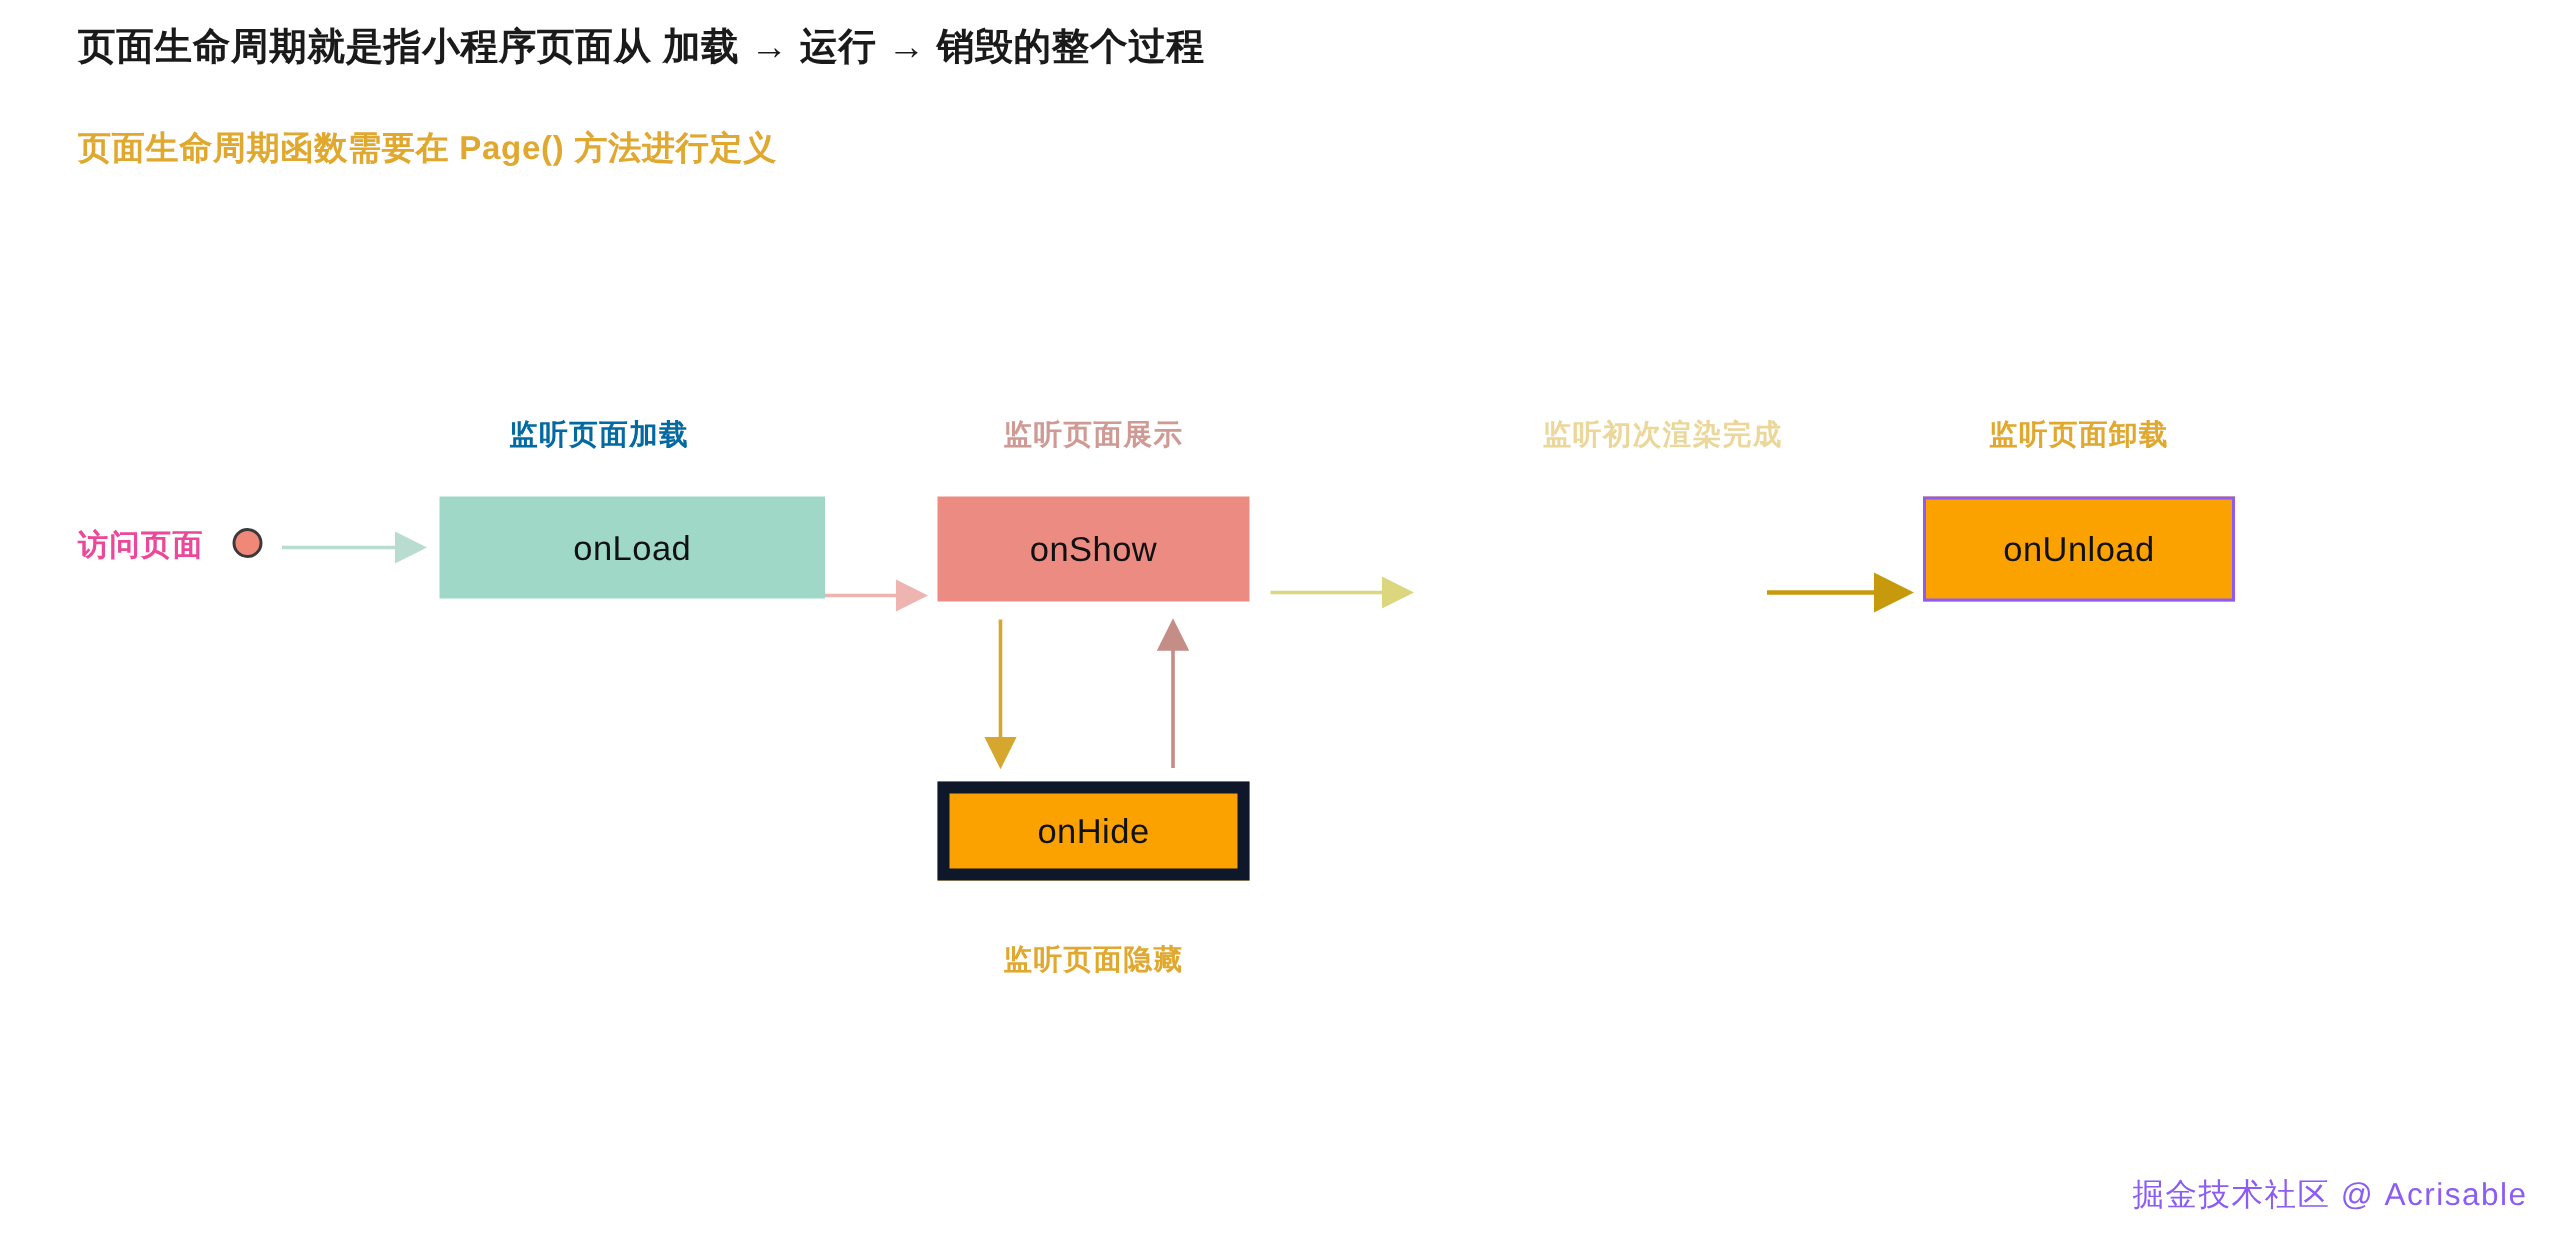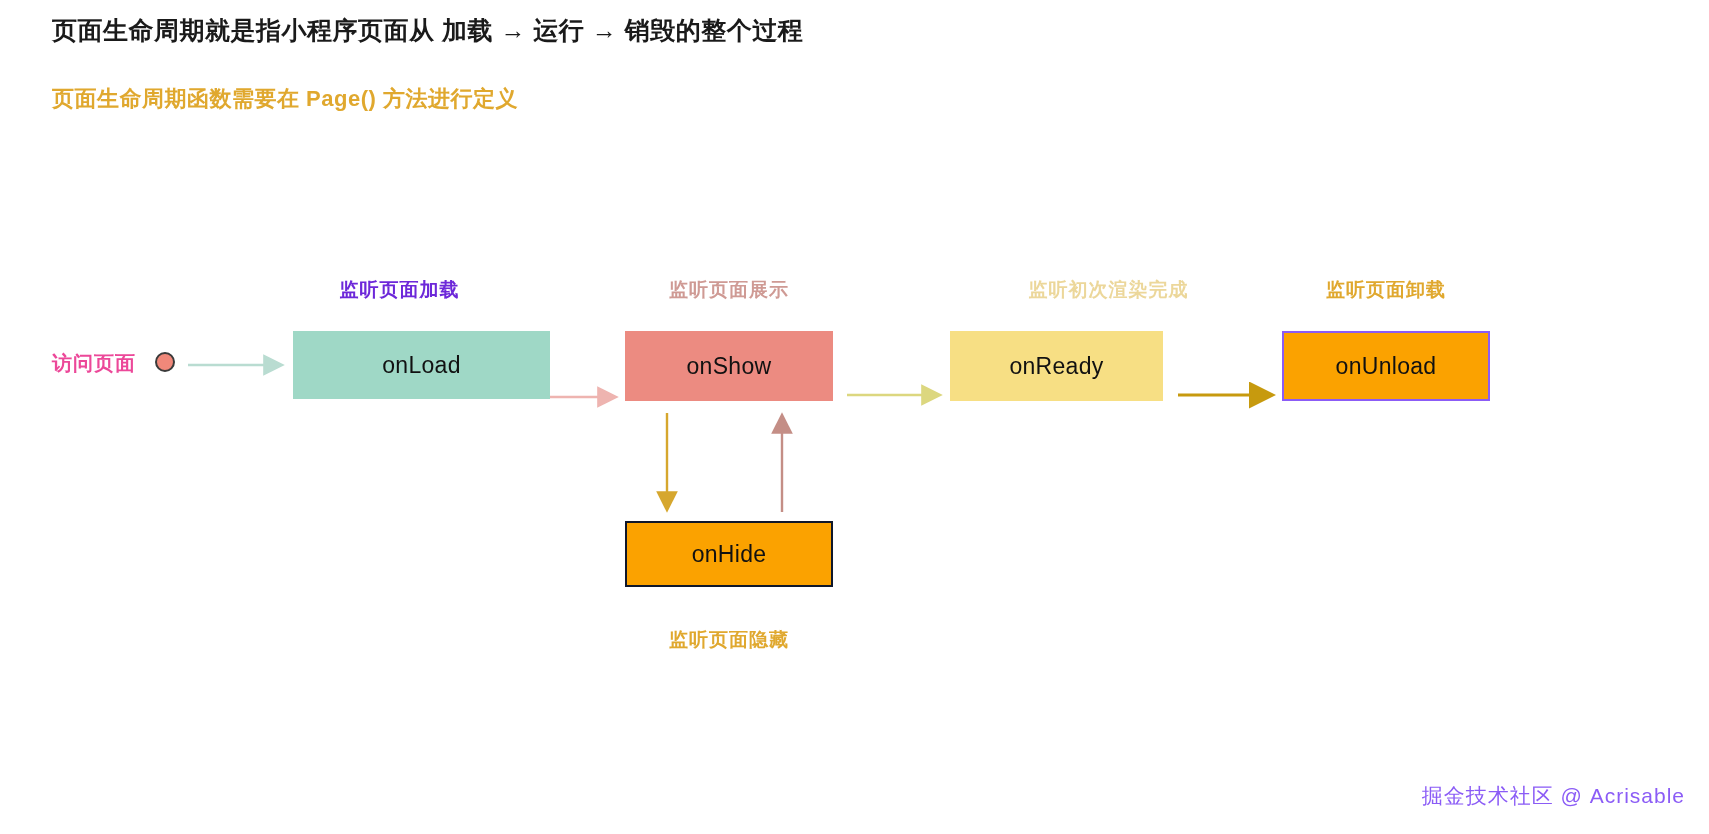--- a/index.html
+++ b/index.html
@@ -72,33 +72,33 @@
     background: #f7df84;
   }
   .node-onunload {
     left: 1282px; top: 331px; width: 208px; height: 70px;
     background: #fba200;
     border: 2px solid #8b5cf6;
   }
   .node-onhide {
     left: 625px; top: 521px; width: 208px; height: 66px;
     background: #fba200;
-    border: 2px solid #0f172a;
+    border: 8px solid #0f172a;
   }
 
   
   .caption {
     position: absolute;
     font-size: 19px;
     font-weight: 700;
     white-space: nowrap;
     text-align: center;
     letter-spacing: 1px;
   }
-  .caption-onload   { left: 293px; top: 277px; width: 213px; color: #6d28d9; }
+  .caption-onload   { left: 293px; top: 277px; width: 213px; color: #0369a1; }
   .caption-onshow   { left: 625px; top: 277px; width: 208px; color: #cf9a94; }
   .caption-onready  { left: 1002px; top: 277px; width: 213px; color: #ecd79a; }
   .caption-onunload { left: 1282px; top: 277px; width: 208px; color: #e0a82e; }
   .caption-onhide   { left: 625px; top: 627px; width: 208px; color: #e0a82e; }
 
   
   .entry-label {
     position: absolute;
     left: 52px;
     top: 350px;
@@ -199,19 +199,18 @@
   <div class="entry-dot"></div>
 
   <div class="caption caption-onload">监听页面加载</div>
   <div class="caption caption-onshow">监听页面展示</div>
   <div class="caption caption-onready">监听初次渲染完成</div>
   <div class="caption caption-onunload">监听页面卸载</div>
   <div class="caption caption-onhide">监听页面隐藏</div>
 
   <div class="node node-onload">onLoad</div>
   <div class="node node-onshow">onShow</div>
-  <div class="node node-onready">onReady</div>
   <div class="node node-onunload">onUnload</div>
   <div class="node node-onhide">onHide</div>
 
 </div>
 
 <div class="watermark">掘金技术社区 @ Acrisable</div>
 
 </body></html>

